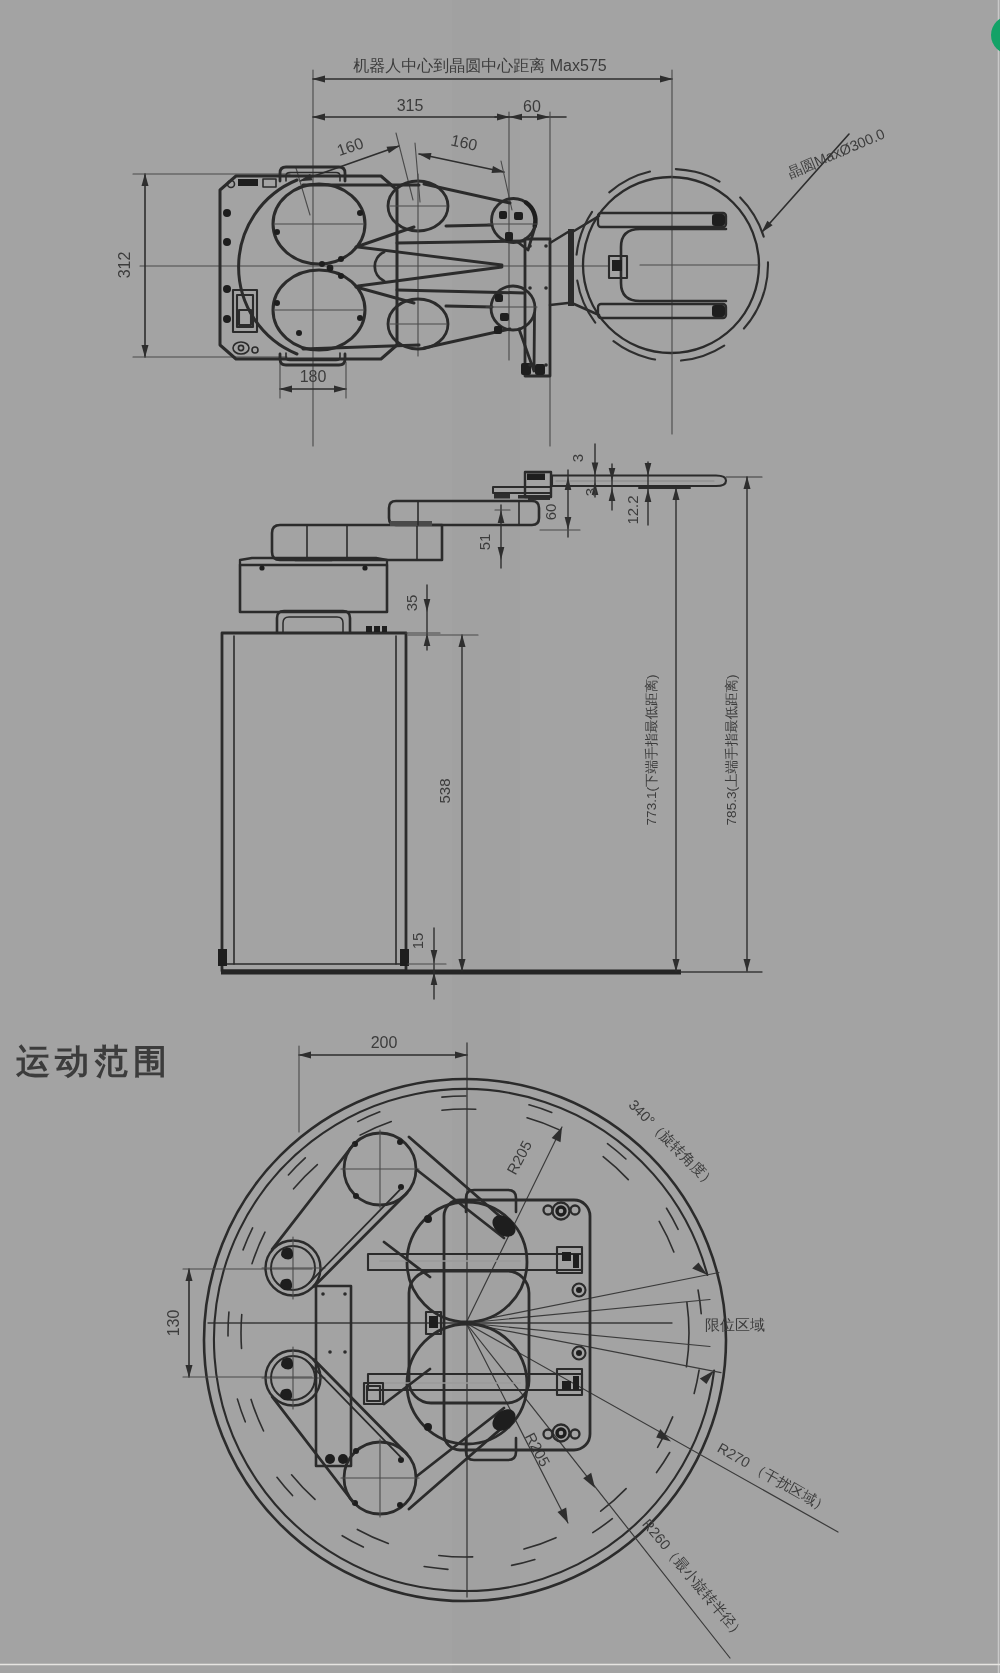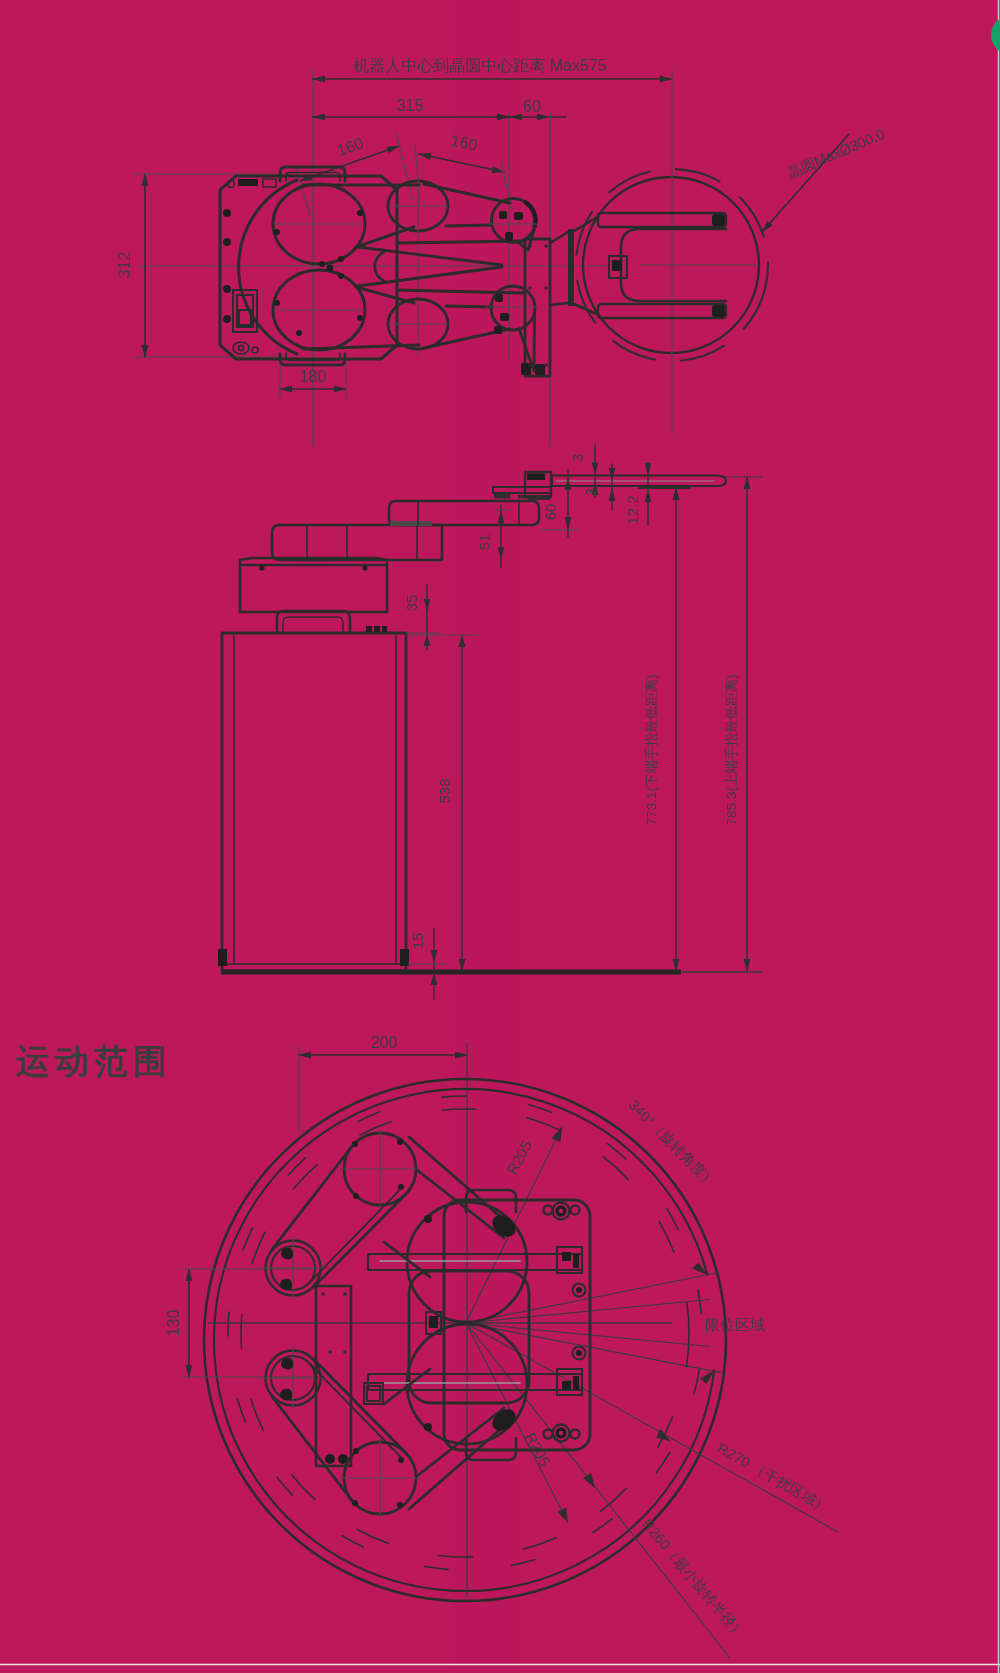--- a/index.html
+++ b/index.html
@@ -1,16 +1,16 @@
 <!DOCTYPE html>
 <html><head>
 <meta charset="utf-8">
 <style>
 html,body{margin:0;padding:0;background:#ffffff;}
-#page{position:relative;width:1000px;height:1673px;background:#be185d;overflow:hidden;
+#page{position:relative;width:1000px;height:1673px;background:#a3a3a3;overflow:hidden;
 font-family:"Liberation Sans", sans-serif;}
 svg text{font-family:"Liberation Sans", sans-serif;fill:#3c3c3c;}
 </style>
 </head>
 <body>
 <div id="page">
 <svg width="1000" height="1673" viewBox="0 0 1000 1673">
 <defs>
 <marker id="m" markerUnits="userSpaceOnUse" markerWidth="14" markerHeight="9" viewBox="0 0 14 9" refX="13" refY="4.5" orient="auto-start-reverse">
           <path d="M13.8,4.5 L1,1 L1,8 Z" fill="#2e2e2e"></path>

